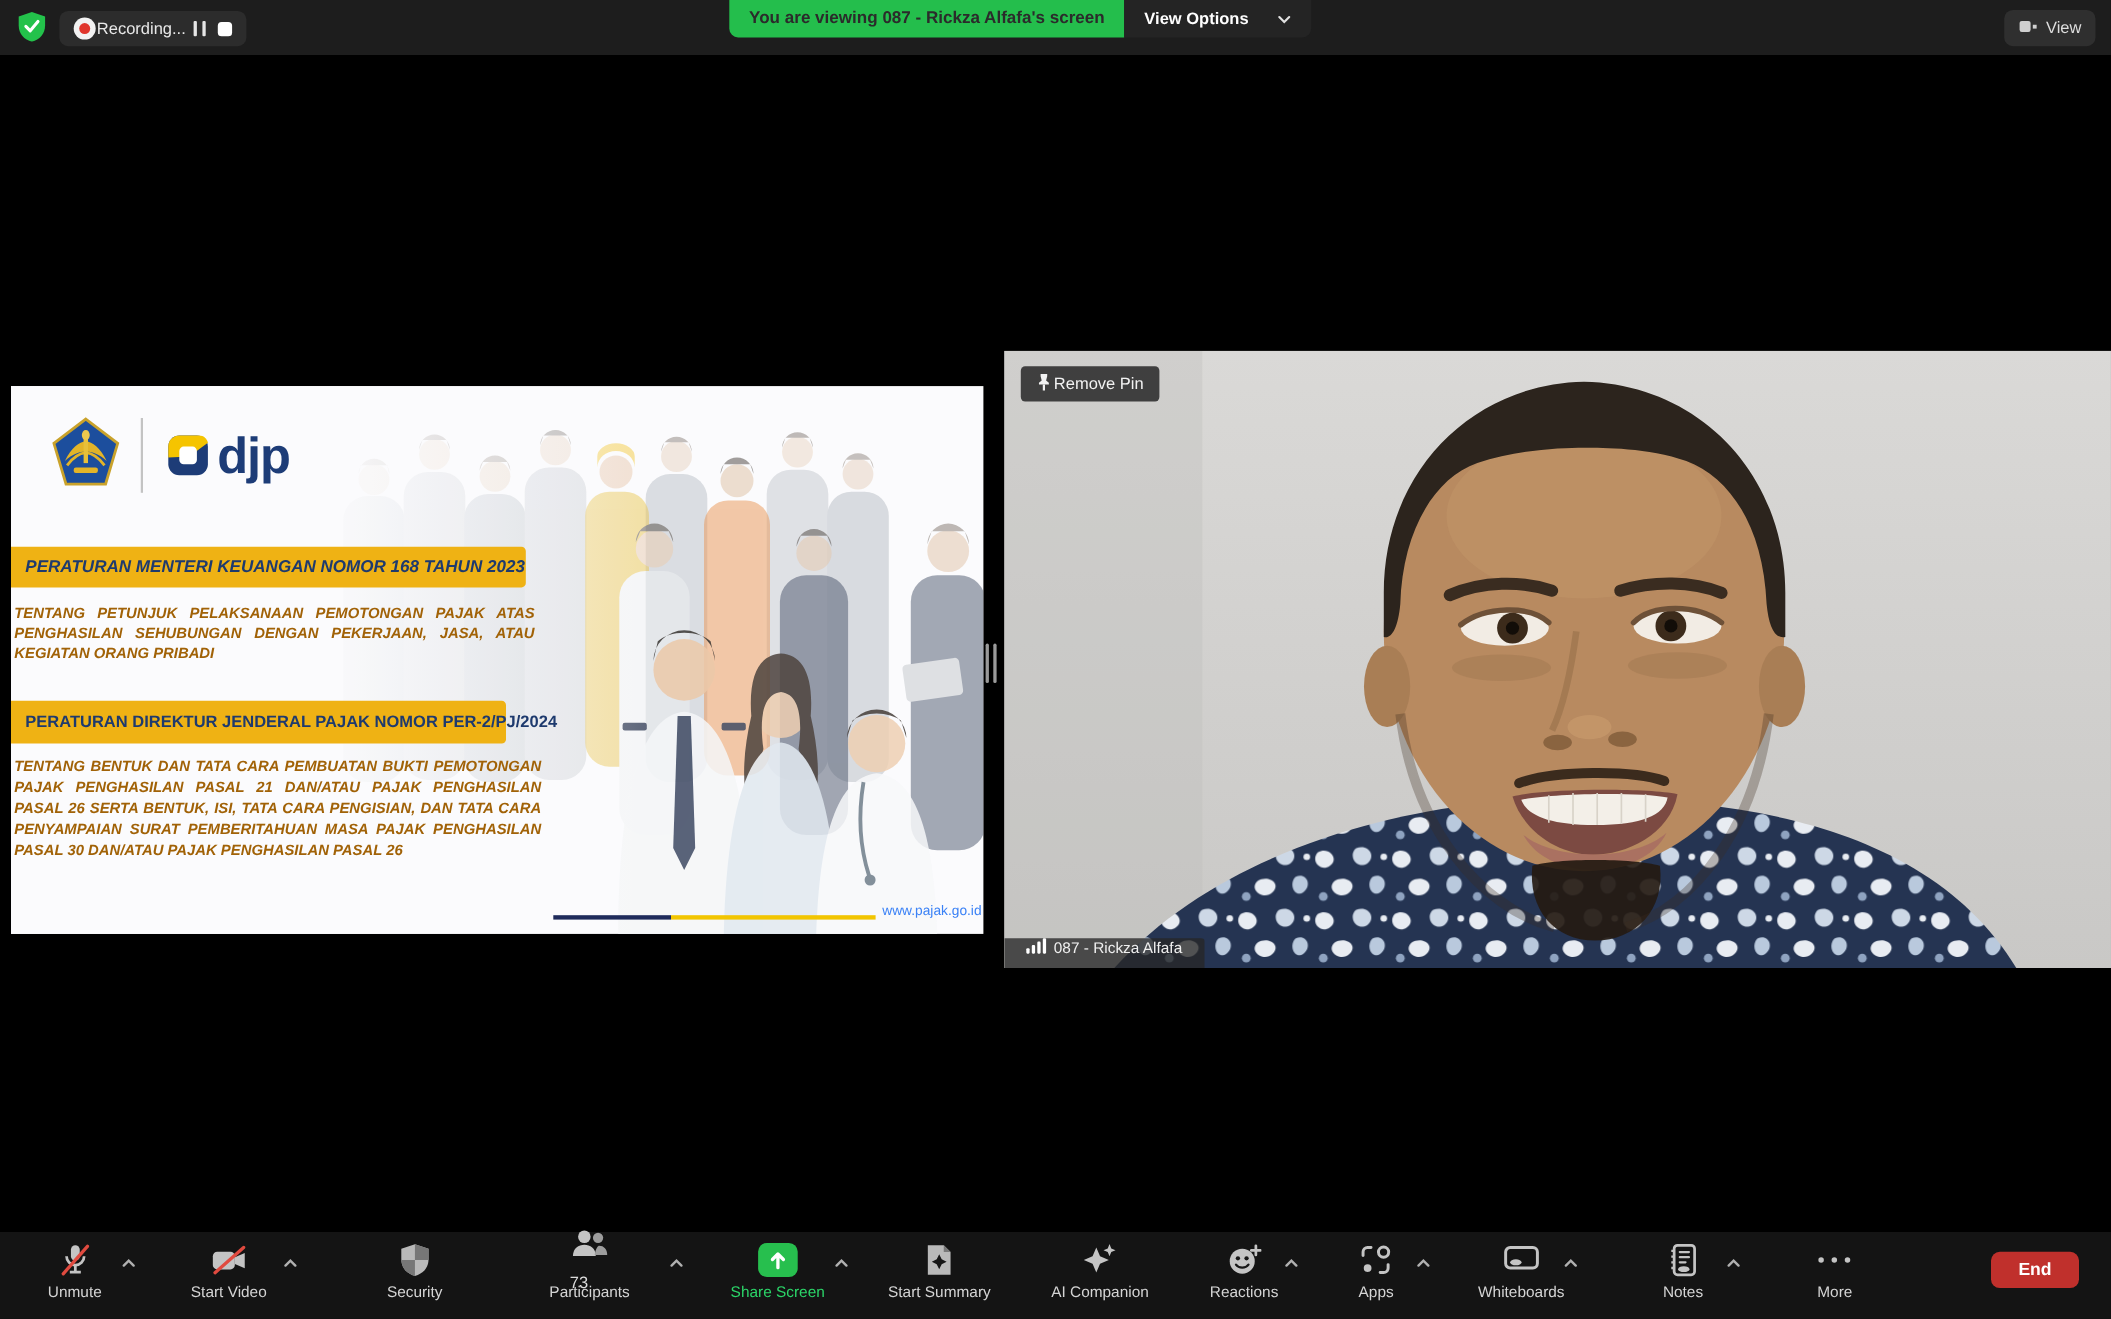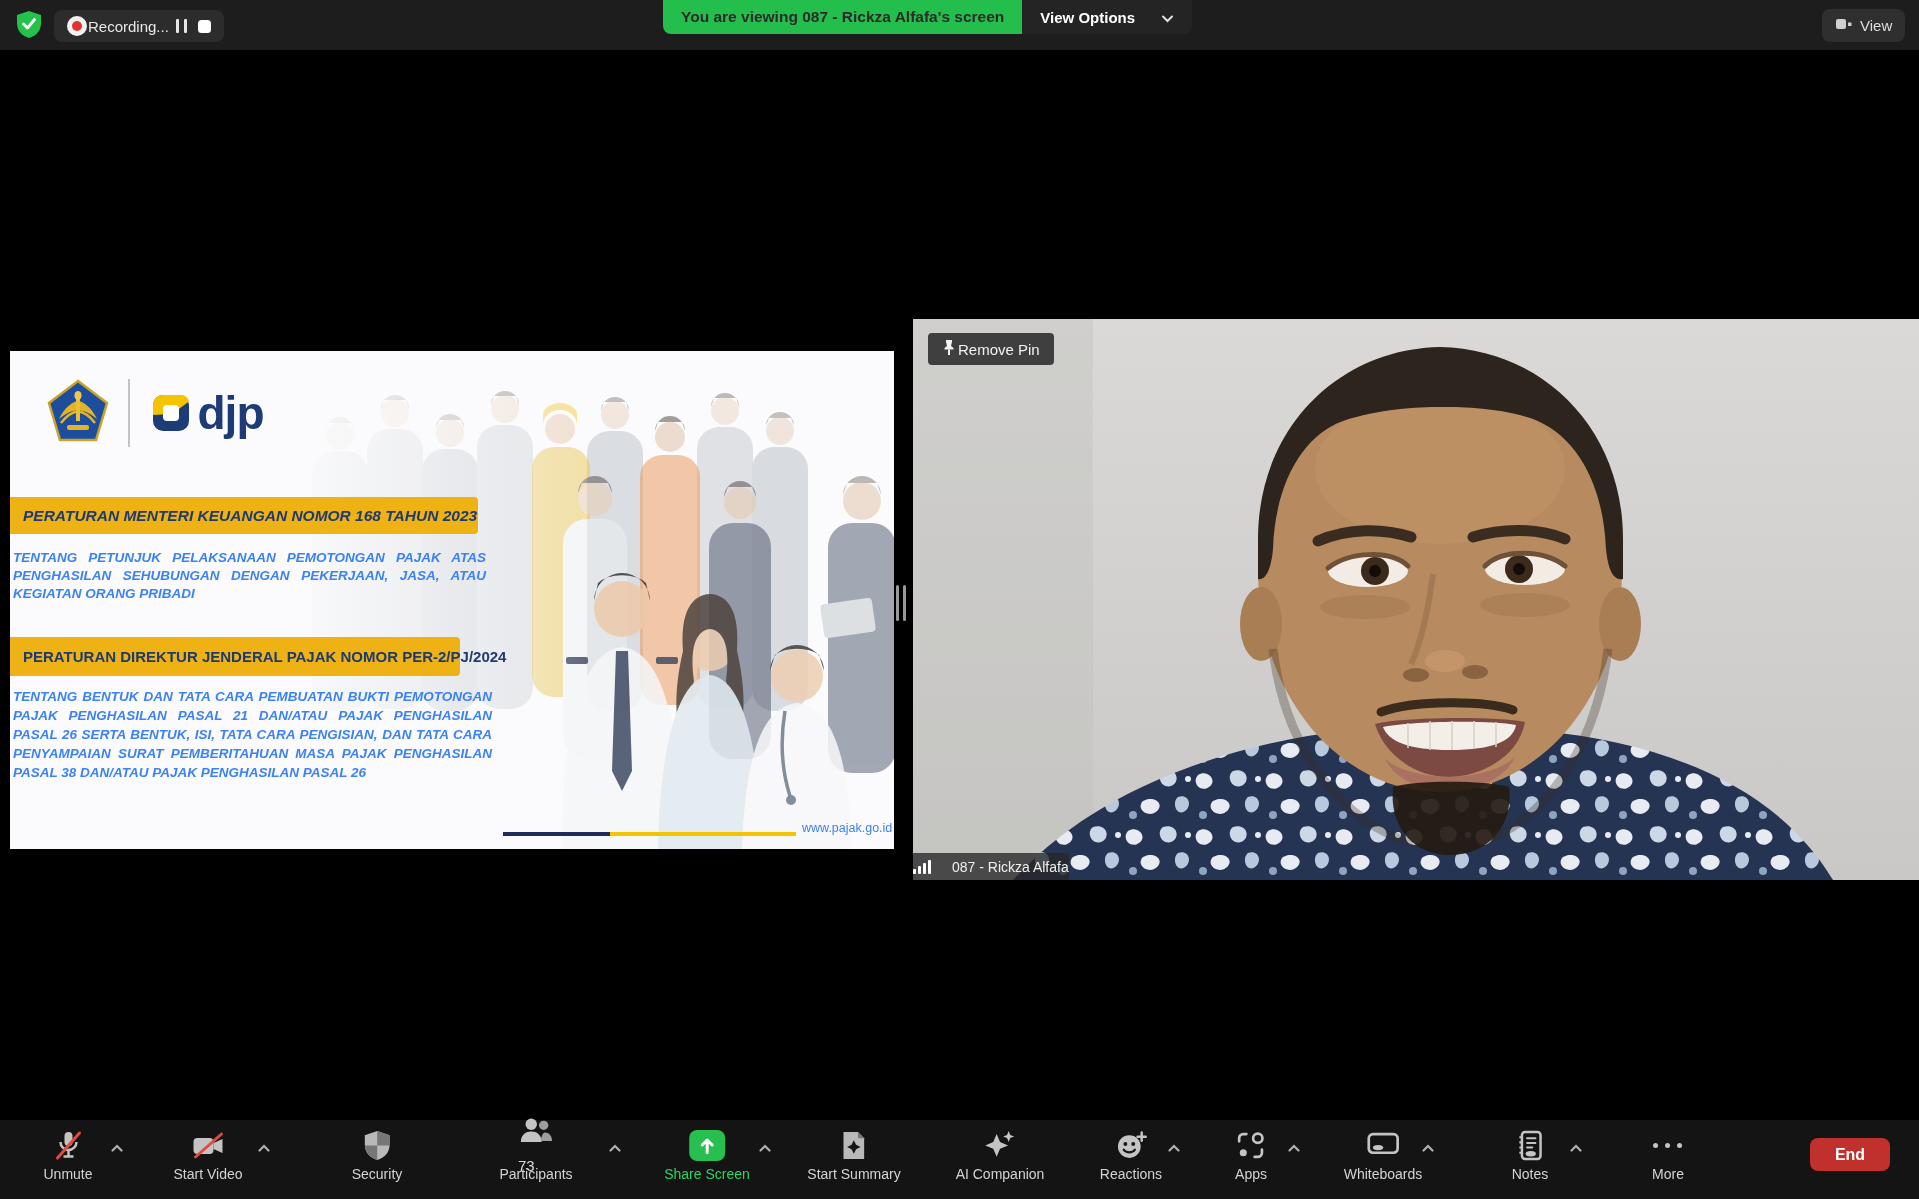--- a/index.html
+++ b/index.html
@@ -32,37 +32,37 @@
   .crowd { position:absolute; left:0; top:0; width:884px; height:498px; }
   .slide-inner { position:absolute; inset:0; }
   .logo-row { position:absolute; left:37px; top:28px; display:flex; align-items:center; }
   .logo-sep { width:1.5px; height:68px; background:#c3c3c3; margin:0 21px 0 19px; }
   .djp-wrap { display:flex; align-items:center; }
   .djp-text { font-size:46px; font-weight:bold; color:#1d3c77; line-height:1; margin-left:7px; letter-spacing:-1px; }
   .sbanner { position:absolute; left:0; background:#efb214; color:#1e3a6e; font-weight:bold;
     display:flex; align-items:center; padding-left:13px; white-space:nowrap; border-radius:0 4px 4px 0; }
   .sbanner.b1 { top:146px; width:468px; height:37px; font-size:15.5px;font-style:italic; }
   .sbanner.b2 { top:286px; width:450px; height:39px; font-size:15px; }
-  .spara { position:absolute; left:3px; color:#3b82f6; font-weight:bold; font-style:italic; text-align:justify; }
+  .spara { position:absolute; left:3px; color:#a16207; font-weight:bold; font-style:italic; text-align:justify; }
   .spara.p1 { top:198px; width:473px; font-size:13.5px; line-height:1.33; }
   .spara.p2 { top:337px; width:479px; font-size:13.5px; line-height:1.4; }
   .fline { position:absolute; top:481px; height:4px; }
   .fline.navy { left:493px; width:107px; background:#1f2b5b; }
   .fline.yellow { left:600px; width:186px; background:#f2c500; }
   .website { position:absolute; left:792px; top:470px; font-size:12.5px; color:#3b82f6;text-align:right; }
   
   .divider { position:absolute; left:896px; top:585px; display:flex; gap:4px; cursor:col-resize; }
   .divider span { width:3px; height:36px; background:#9a9a9a; border-radius:2px; display:block; }
   
   .video { position:absolute; left:913px; top:319px; width:1006px; height:561px; overflow:hidden; background:#d2d1cf; }
   .person { position:absolute; inset:0; }
   .remove-pin { position:absolute; left:15px; top:14px; height:32px; border-radius:4px; background:rgba(43,43,43,.88);
     display:flex; align-items:center; gap:2px; padding:0 14px; color:#f2f2f2; font-size:15px; cursor:pointer; }
   .name-tag { position:absolute; left:0; top:534px; height:27px; background:rgba(38,38,38,.78);
-    display:flex; align-items:center; gap:21px; padding:0 0; color:#efefef; font-size:14px; border-radius:0 3px 0 0; }
+    display:flex; align-items:flex-start; gap:7px; padding:0 20px; color:#efefef; font-size:14px; border-radius:0 3px 0 0; }
   .sig { display:flex; align-items:flex-end; gap:2px; height:14px; }
   .sig span { width:3px; background:#fff; border-radius:1px; display:block; }
   
   .toolbar { position:absolute; left:0; top:1120px; width:1919px; height:79px; background:#141414; }
   .tbi { position:absolute; top:7px; transform:translateX(-50%); display:flex; flex-direction:column; align-items:center; cursor:pointer; }
   .tbi .ic { height:37px; display:flex; align-items:center; justify-content:center; gap:7px;flex-direction:column; }
   .tbi .lb { font-size:14px; color:#d4d4d4; margin-top:2px; white-space:nowrap; }
   .tbi .lb.green { color:#2bd468; }
   .pcount { color:#dcdcdc; font-size:15px; align-self:flex-start; margin-top:2px; }
   .share-ic { width:36px; height:31px; border-radius:8px; background:#27bf4e; display:flex; align-items:center; justify-content:center; }
@@ -235,21 +235,21 @@
           <rect x="2" y="2" width="36" height="36" rx="10" fill="#1d3c77"></rect>
           <path d="M2 22 V12 C2 6.5 6.5 2 12 2 H30 C34 2 37 4.5 38 8.5 L21 21Z" fill="#f5c400"></path>
           <rect x="12" y="12" width="16" height="16" rx="4" fill="#fff"></rect>
         </svg>
         <span class="djp-text">djp</span>
       </span>
     </div>
     <div class="sbanner b1">PERATURAN MENTERI KEUANGAN NOMOR 168 TAHUN 2023</div>
     <div class="spara p1">TENTANG PETUNJUK PELAKSANAAN PEMOTONGAN PAJAK ATAS PENGHASILAN SEHUBUNGAN DENGAN PEKERJAAN, JASA, ATAU KEGIATAN ORANG PRIBADI</div>
     <div class="sbanner b2">PERATURAN DIREKTUR JENDERAL PAJAK NOMOR PER-2/PJ/2024</div>
-    <div class="spara p2">TENTANG BENTUK DAN TATA CARA PEMBUATAN BUKTI PEMOTONGAN PAJAK PENGHASILAN PASAL 21 DAN/ATAU PAJAK PENGHASILAN PASAL 26 SERTA BENTUK, ISI, TATA CARA PENGISIAN, DAN TATA CARA PENYAMPAIAN SURAT PEMBERITAHUAN MASA PAJAK PENGHASILAN PASAL 38 DAN/ATAU PAJAK PENGHASILAN PASAL 26</div>
+    <div class="spara p2">TENTANG BENTUK DAN TATA CARA PEMBUATAN BUKTI PEMOTONGAN PAJAK PENGHASILAN PASAL 21 DAN/ATAU PAJAK PENGHASILAN PASAL 26 SERTA BENTUK, ISI, TATA CARA PENGISIAN, DAN TATA CARA PENYAMPAIAN SURAT PEMBERITAHUAN MASA PAJAK PENGHASILAN PASAL 30 DAN/ATAU PAJAK PENGHASILAN PASAL 26</div>
     <span class="fline navy"></span>
     <span class="fline yellow"></span>
     <div class="website">www.pajak.go.id</div>
   </div>
 </div>
 
 <div class="divider">
     <span></span>
     <span></span>
   </div>

